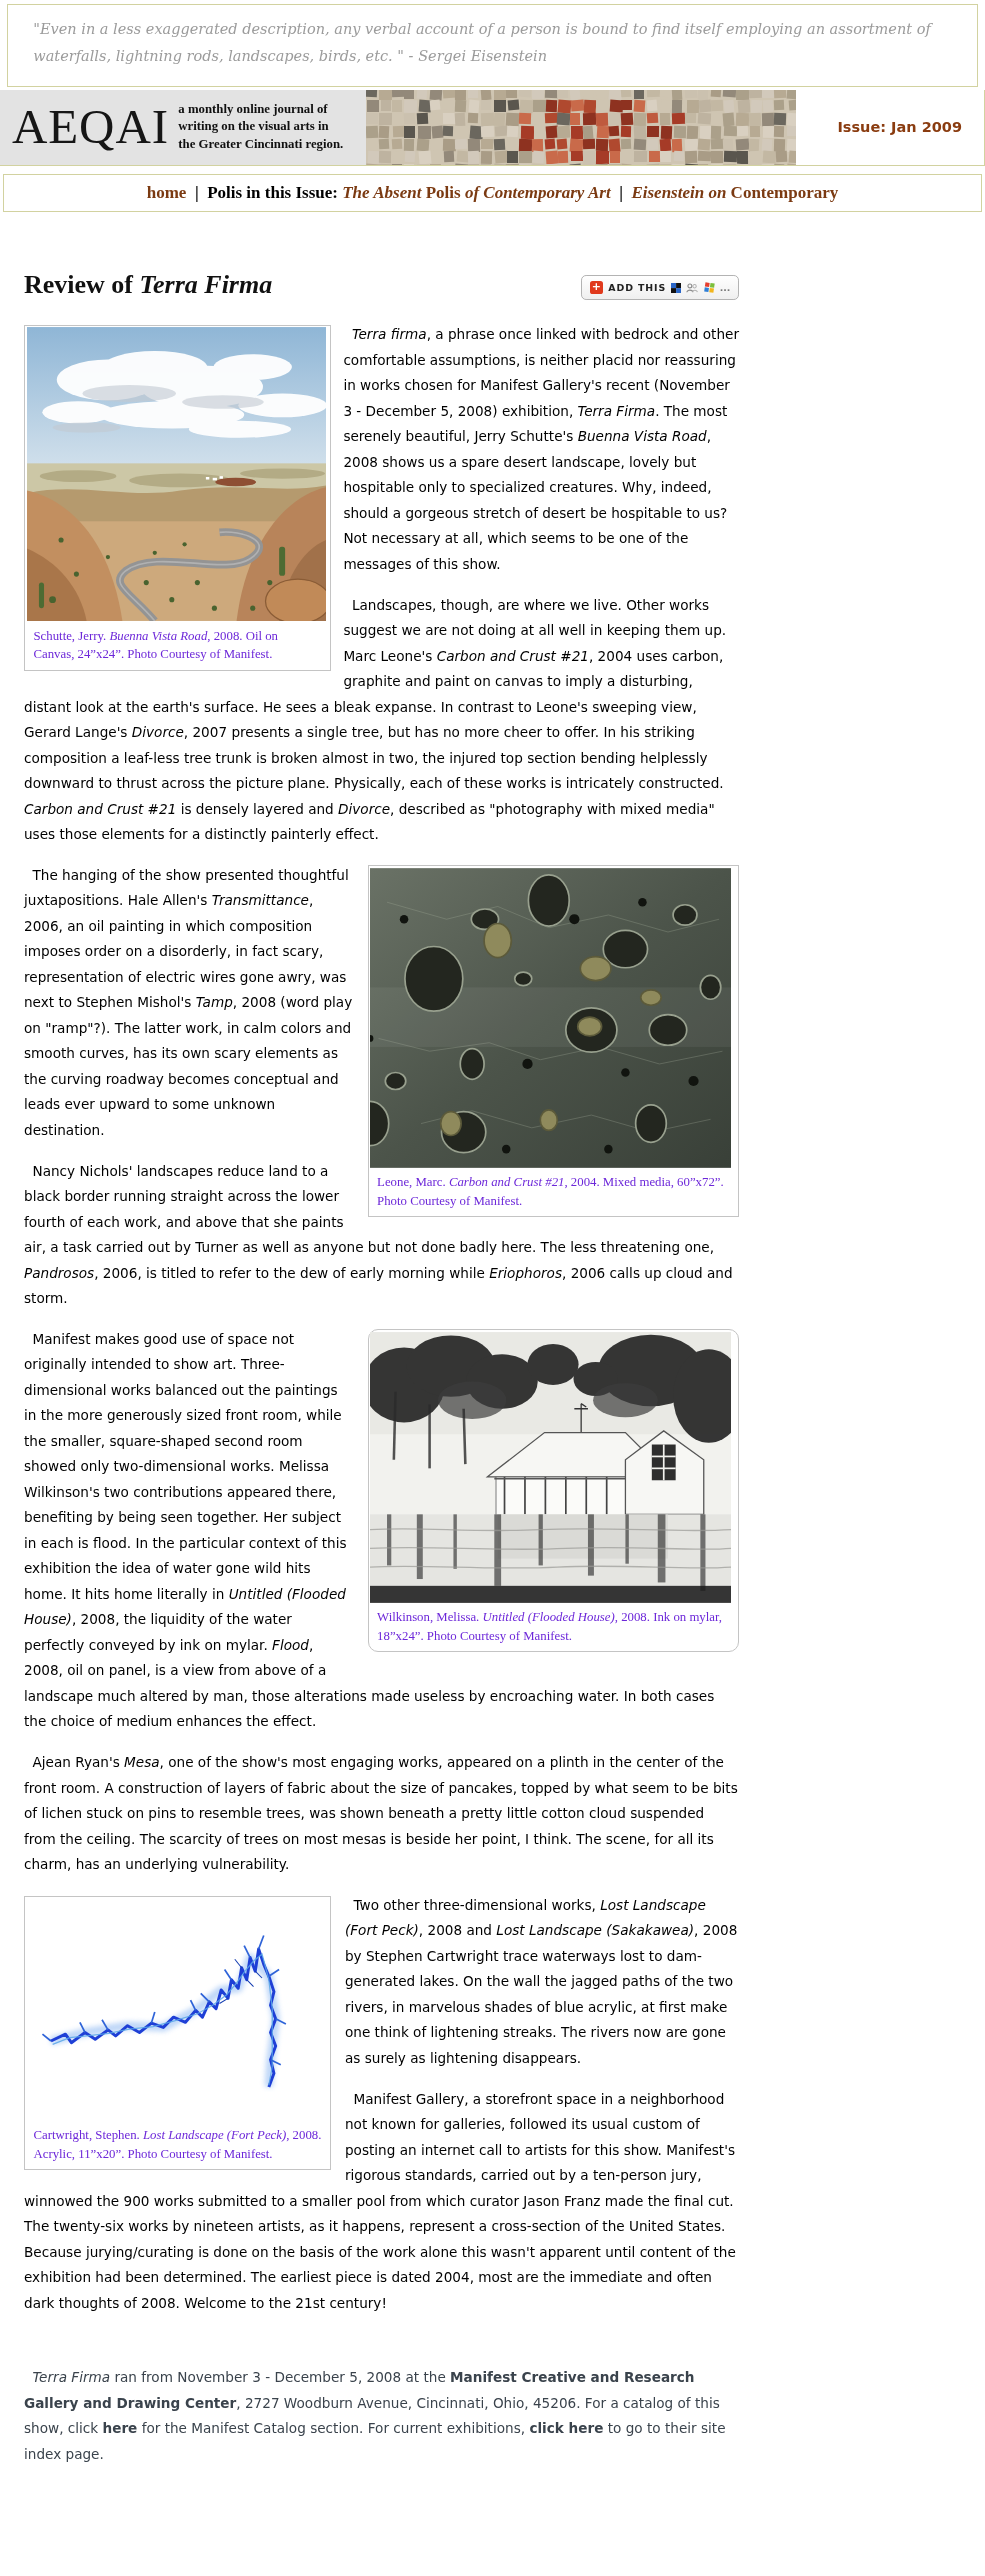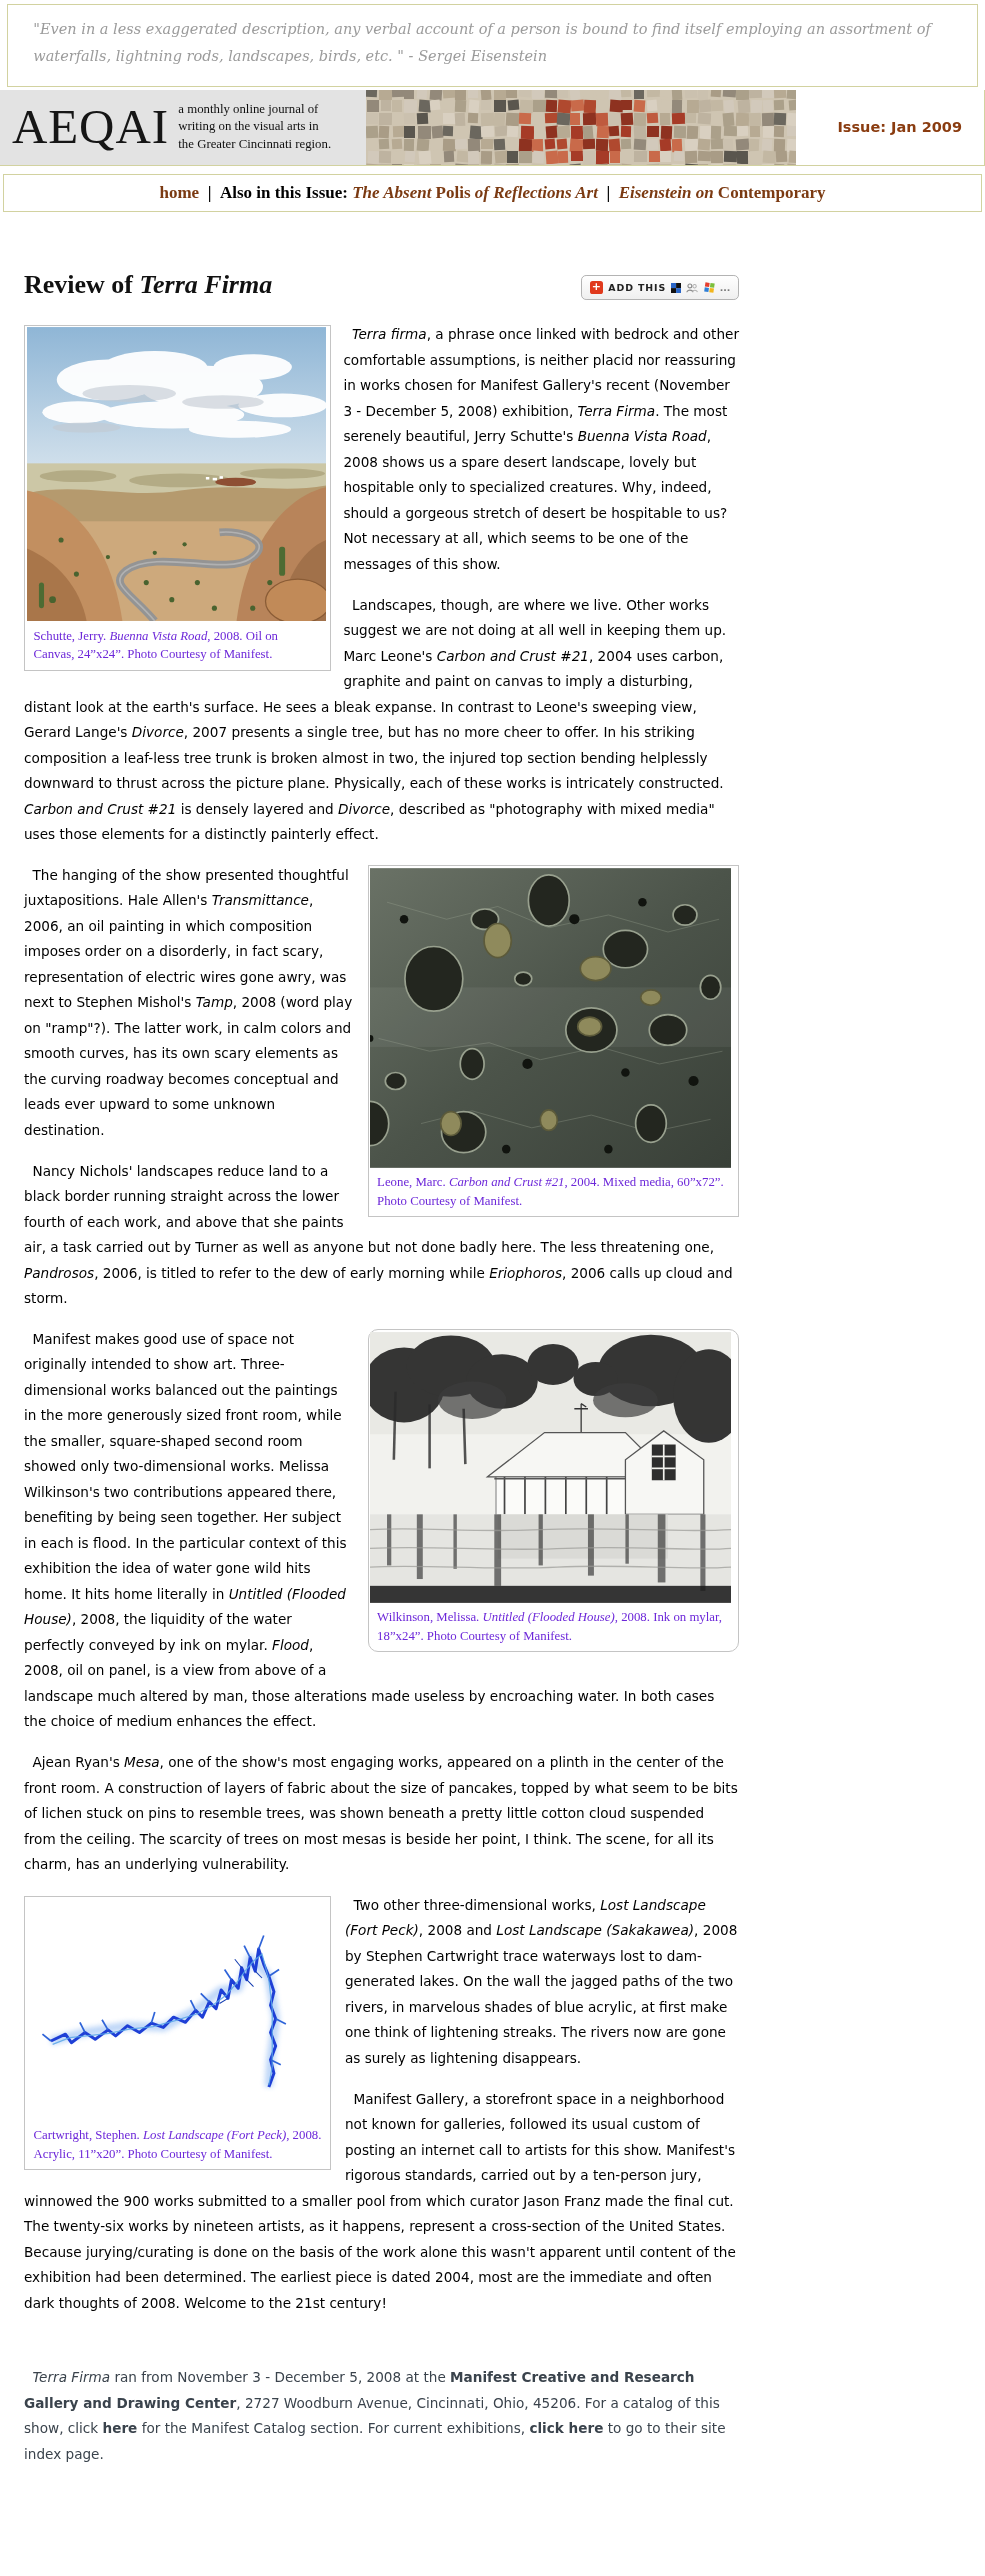--- a/index.html
+++ b/index.html
@@ -12,21 +12,21 @@
              font-family:"DejaVu Serif",serif;font-style:italic;font-size:14.5px;
              line-height:1.85;color:#9b9b9b;}
 
   
   .header-band{position:relative;height:75px;margin-top:2.6px;
                border-bottom:0.9px solid #d2d2a0;border-right:0.9px solid #d2d2a0;background:#fff;}
   .logo-block{position:absolute;left:0;top:0;width:366px;height:75px;background:#e3e3e3;
               display:flex;align-items:center;}
   .aeqai{font-family:"Liberation Serif",serif;font-size:49px;line-height:.95;color:#161616;
          letter-spacing:0.9px;margin-left:12px;}
-  .tagline{margin-left:9.4px;font-family:"Liberation Serif",serif;font-weight:normal;
+  .tagline{margin-left:9.4px;font-family:"Liberation Serif",serif;font-weight:bold;
            font-size:12.8px;line-height:1.35;color:#101010;}
   .mosaic{position:absolute;left:366px;top:0;width:430px;height:75px;overflow:hidden;background:#cfc5b2;}
   .mosaic i{position:absolute;display:block;}
   .issue{position:absolute;right:22px;top:50%;transform:translateY(-50%);
          color:#8a3c10;font-weight:bold;font-size:14.5px;}
 
   
   .nav-bar{margin:8.5px 2.6px 0 2.6px;border:0.9px solid #d2d2a0;background:#fff;
            padding:7.7px 0 8.5px 0;text-align:center;
            font-family:"Liberation Serif",serif;font-size:17px;font-weight:bold;color:#000;}
@@ -327,22 +327,22 @@
         <i style="left:370px;top:74px;width:10.2px;height:11px;background:#cfc5b2;transform:rotate(4.7deg)"></i>
         <i style="left:383px;top:74px;width:12px;height:12px;background:#cfc5b2;transform:rotate(1.3deg)"></i>
         <i style="left:396px;top:74px;width:12.8px;height:12.8px;background:#d9d0c1;transform:rotate(-2.2deg)"></i>
         <i style="left:408px;top:74px;width:10.2px;height:12px;background:#aba08a;transform:rotate(3.2deg)"></i>
         <i style="left:421px;top:74px;width:12.8px;height:12.8px;background:#b7aa93;transform:rotate(3.5deg)"></i>
       </div>
     <div class="issue">Issue: Jan 2009</div>
   </div>
 
   <div class="nav-bar">
-    <span class="nav-link">home</span><span class="nav-sep">|</span><span>Also in this Issue:</span>
-    <span class="nav-link"><span class="rs-i">The Absent </span><span>Polis </span><span class="rs-i">of Reflections Art</span></span><span class="nav-sep">|</span><span class="nav-link"><span class="rs-i">Eisenstein on </span><span>Contemporary</span></span>
+    <span class="nav-link">home</span><span class="nav-sep">|</span><span>Polis in this Issue:</span>
+    <span class="nav-link"><span class="rs-i">The Absent </span><span>Polis </span><span class="rs-i">of Contemporary Art</span></span><span class="nav-sep">|</span><span class="nav-link"><span class="rs-i">Eisenstein on </span><span>Contemporary</span></span>
   </div>
 
   <div class="content">
 
 
     <div class="title-row">
       <h1 class="page-title"><span>Review of </span><span class="it">Terra Firma</span></h1>
       <div class="addthis">
         <span class="at-plus">+</span>
         <span class="at-label">ADD THIS</span>

